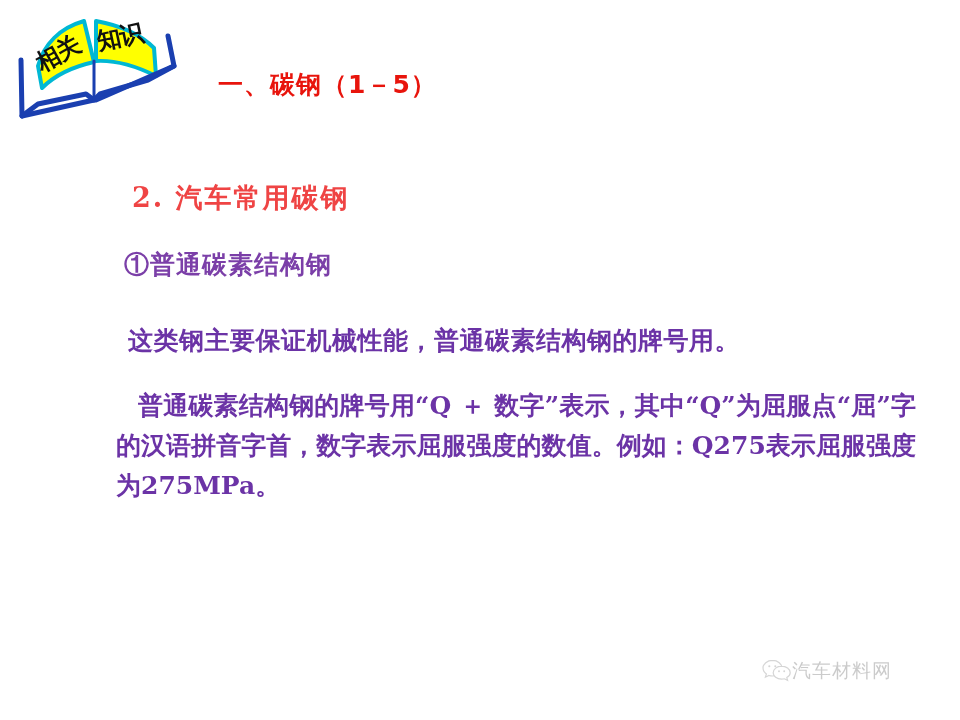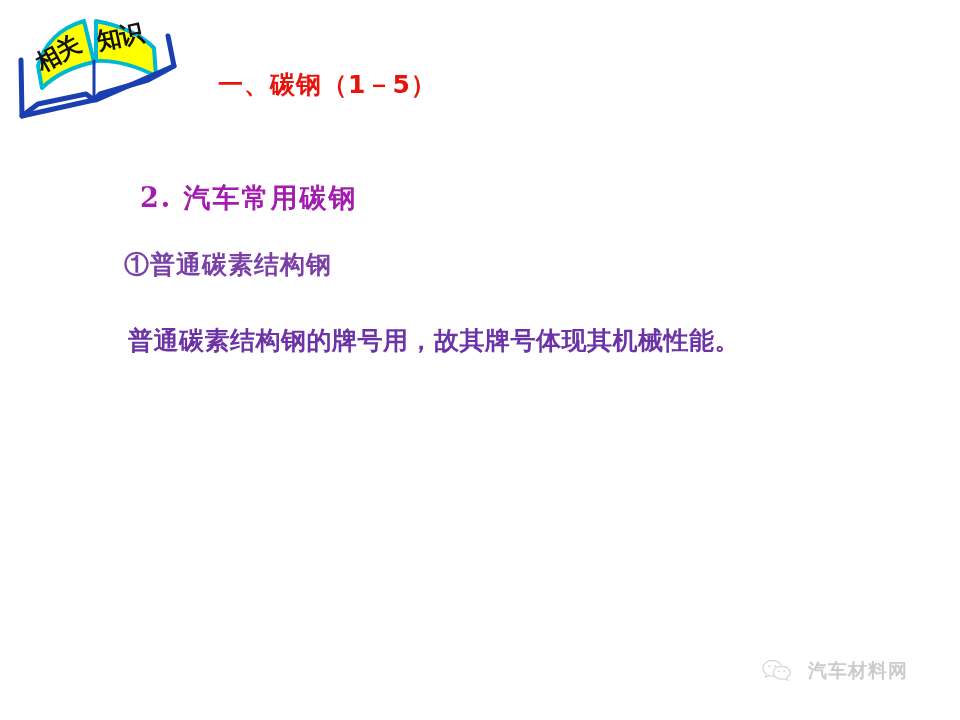--- a/index.html
+++ b/index.html
@@ -65,26 +65,26 @@
     font-weight: bold;
     font-size: 25px;
     color: #e8140c;
     letter-spacing: 1px;
     white-space: nowrap;
   }
 
   
   #subheading {
     position: absolute;
-    left: 140px;
+    left: 132px;
     top: 180px;
     font-family: "DejaVu Serif", serif;
     font-weight: bold;
     font-size: 27px;
-    color: #a21caf;
+    color: #ef4444;
     letter-spacing: 2px;
     white-space: nowrap;
     text-align: right;
   }
 
   #item-one {
     position: absolute;
     left: 124px;
     top: 248px;
     font-family: "DejaVu Serif", serif;
@@ -123,23 +123,22 @@
     letter-spacing: 0px;
   }
 
   
   #watermark {
     position: absolute;
     left: 762px;
     top: 658px;
     display: flex;
     align-items: center;
-    gap: 16px;
+    gap: 0;
     opacity: 0.30;
-    font-weight: bold;
   }
   #watermark-text {
     font-family: "DejaVu Sans", sans-serif;
     font-size: 19px;
     color: #555555;
     letter-spacing: 1px;
     white-space: nowrap;
   }
   #wechat-icon { display: block; }
 </style>
@@ -166,22 +165,23 @@
     <span class="book-label" id="book-label-left">相关</span>
     <span class="book-label" id="book-label-right">知识</span>
   </div>
 
   <div id="slide-title">一、碳钢（1－5）</div>
 
   <div id="subheading">2. 汽车常用碳钢</div>
 
   <div id="item-one">①普通碳素结构钢</div>
 
-  <div id="para-one">普通碳素结构钢的牌号用，故其牌号体现其机械性能。</div>
+  <div id="para-one">这类钢主要保证机械性能，普通碳素结构钢的牌号用。</div>
 
+  <div id="para-two">普通碳素结构钢的牌号用“Q ＋ 数字”表示，其中“Q”为屈服点“屈”字的汉语拼音字首，数字表示屈服强度的数值。例如：Q275表示屈服强度为275MPa。</div>
 
   <div id="watermark">
     <svg id="wechat-icon" width="30" height="24" viewBox="0 0 30 24">
 
       <path d="M10.5 1.4 C5.2 1.4 1 4.9 1 9.1 C1 11.5 2.3 13.6 4.4 15 L3.4 18.2 L6.9 16.5
                C8 16.8 9.2 17 10.5 17 C15.8 17 20 13.4 20 9.1 C20 4.9 15.8 1.4 10.5 1.4 Z" fill="none" stroke="#777777" stroke-width="1.2"></path>
       <circle cx="7.3" cy="7.3" r="1.05" fill="#777777"></circle>
       <circle cx="13.3" cy="7.3" r="1.05" fill="#777777"></circle>
 
       <path d="M19.5 7.2 C14.9 7.2 11.2 10.1 11.2 13.7 C11.2 17.3 14.9 20.2 19.5 20.2

